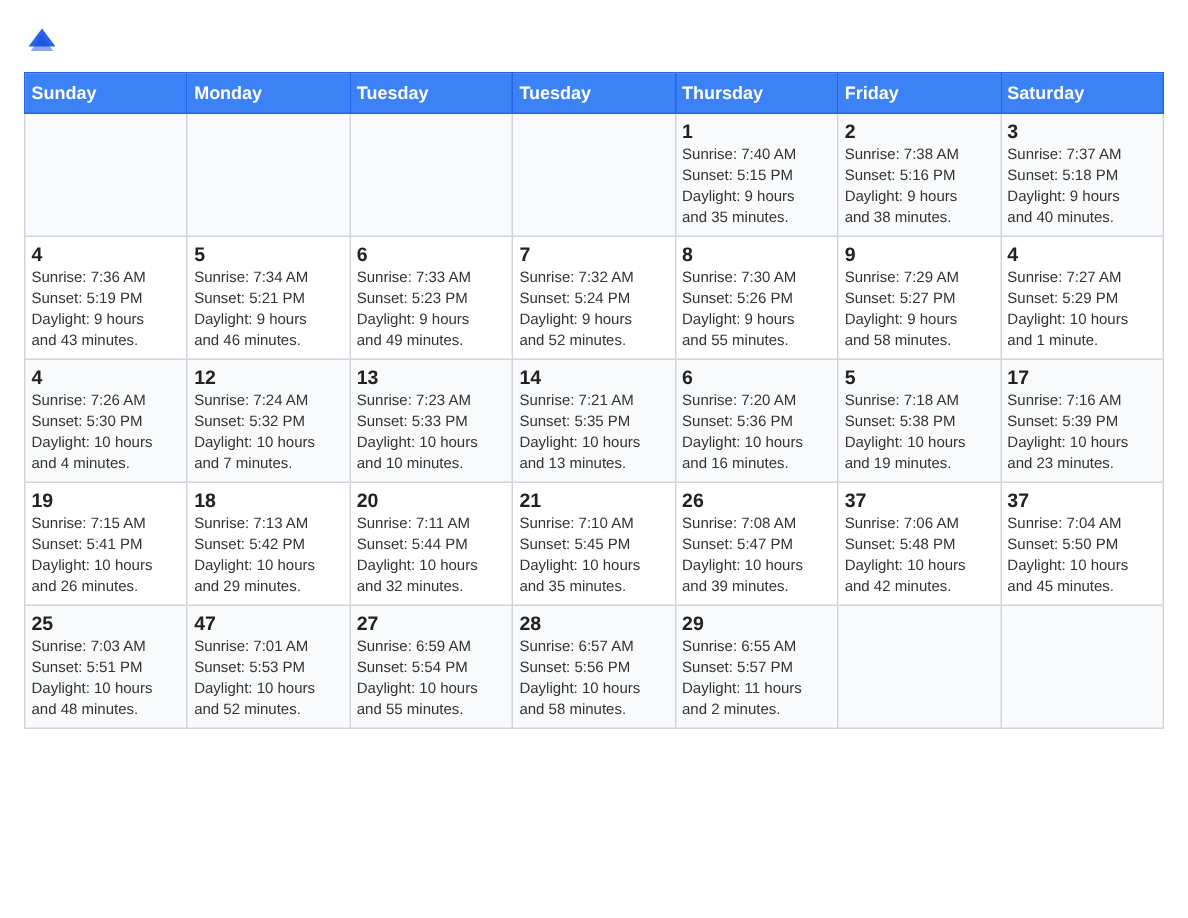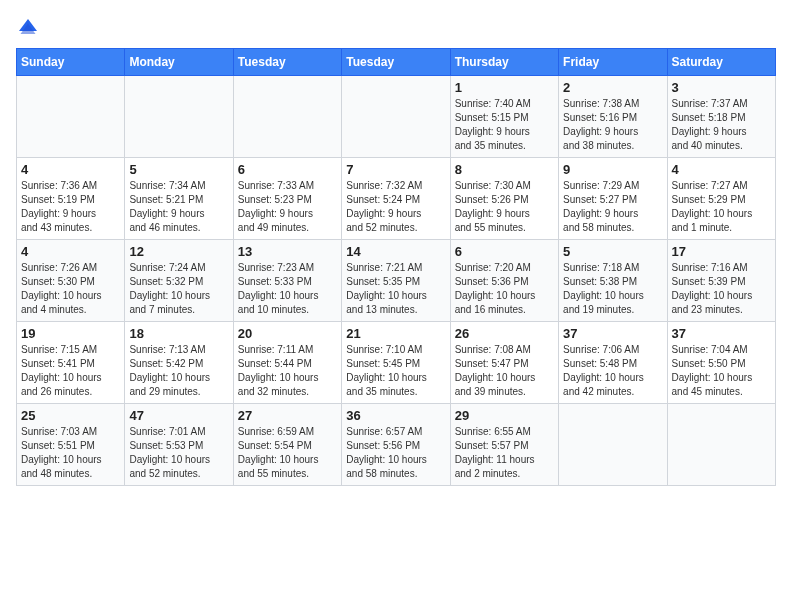--- a/index.html
+++ b/index.html
@@ -240,21 +240,21 @@
         </td>
         <td>
           <span class="day-number">47</span>
           <div class="day-info">Sunrise: 7:01 AM<br>Sunset: 5:53 PM<br>Daylight: 10 hours<br>and 52 minutes.</div>
         </td>
         <td>
           <span class="day-number">27</span>
           <div class="day-info">Sunrise: 6:59 AM<br>Sunset: 5:54 PM<br>Daylight: 10 hours<br>and 55 minutes.</div>
         </td>
         <td>
-          <span class="day-number">36</span>
+          <span class="day-number">28</span>
           <div class="day-info">Sunrise: 6:57 AM<br>Sunset: 5:56 PM<br>Daylight: 10 hours<br>and 58 minutes.</div>
         </td>
         <td>
           <span class="day-number">29</span>
           <div class="day-info">Sunrise: 6:55 AM<br>Sunset: 5:57 PM<br>Daylight: 11 hours<br>and 2 minutes.</div>
         </td>
         <td class="empty-cell"></td>
         <td class="empty-cell"></td>
       </tr>
     </tbody>

